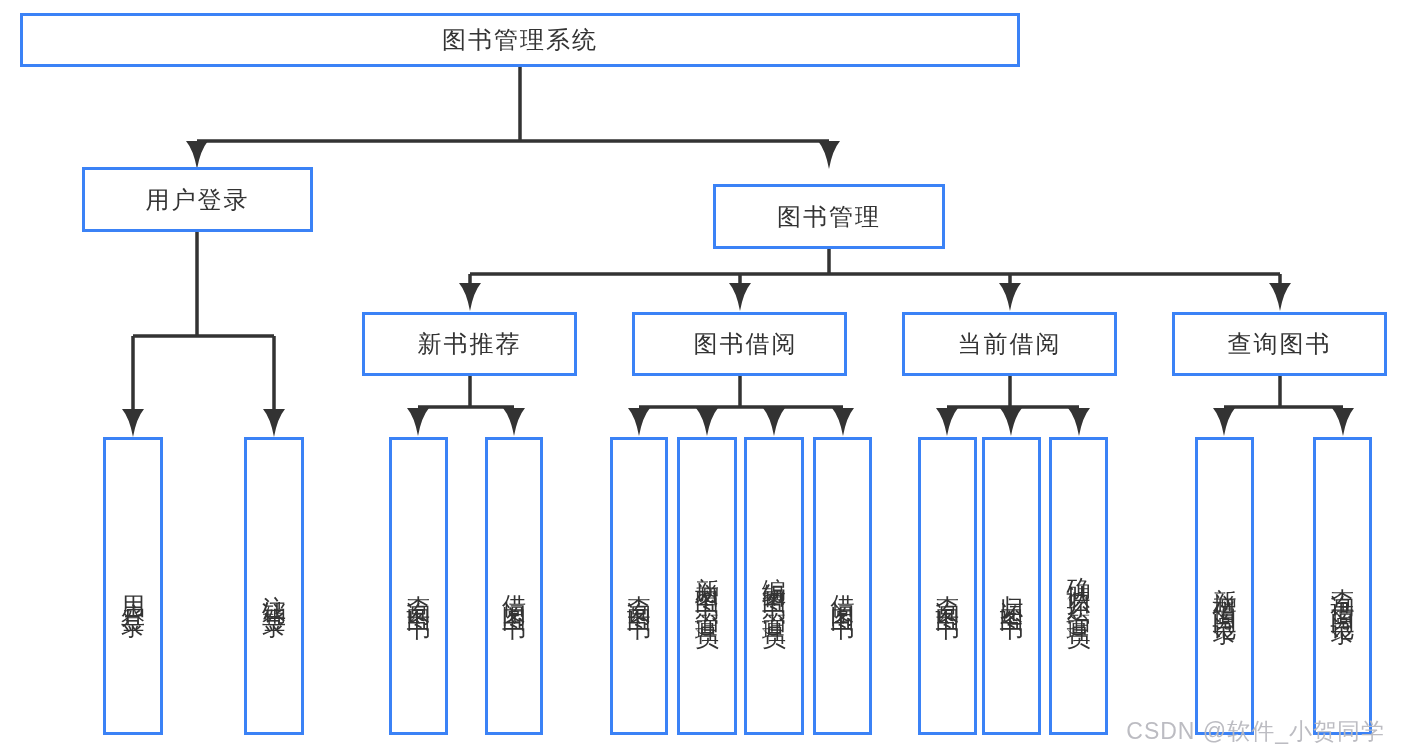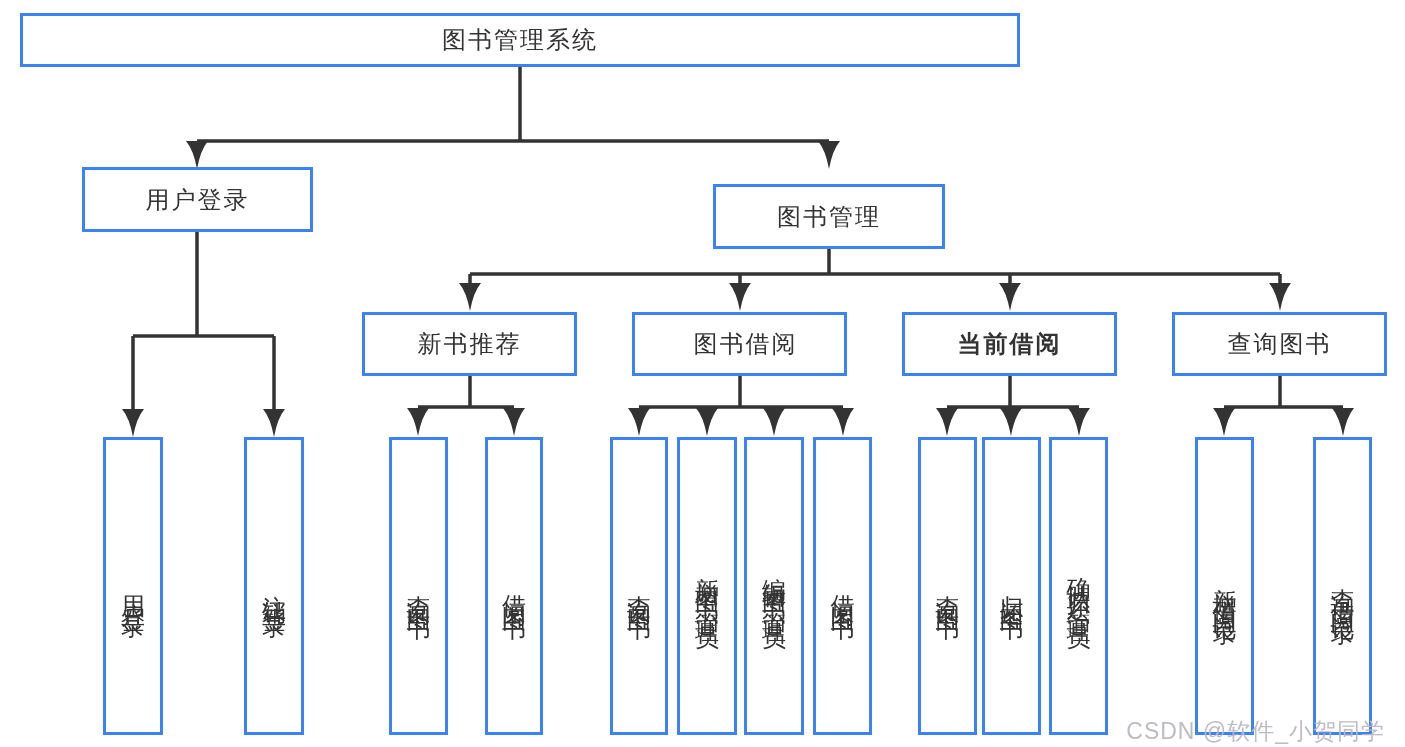--- a/index.html
+++ b/index.html
@@ -35,21 +35,21 @@
     line-height: 1;
     display: inline-block;
     padding-top: 7px; 
   }
   
   .n-root  { left: 20px;  top: 13px;  width: 1000px; height: 54px; }
   .n-l2-0  { left: 82px;  top: 167px; width: 231px;  height: 65px; }
   .n-l2-1  { left: 713px; top: 184px; width: 232px;  height: 65px; }
   .n-l3-0  { left: 362px; top: 312px; width: 215px;  height: 64px; }
   .n-l3-1  { left: 632px; top: 312px; width: 215px;  height: 64px; padding-left: 12px; }
-  .n-l3-2  { left: 902px; top: 312px; width: 215px;  height: 64px; font-weight: bold; }
+  .n-l3-2  { left: 902px; top: 312px; width: 215px;  height: 64px; }
   .n-l3-3  { left: 1172px;top: 312px; width: 215px;  height: 64px; }
   .n-lf-0  { left: 103px; top: 437px; width: 60px; height: 298px; }
   .n-lf-1  { left: 244px; top: 437px; width: 60px; height: 298px; }
   .n-lf-2  { left: 389px; top: 437px; width: 59px; height: 298px; }
   .n-lf-3  { left: 485px; top: 437px; width: 58px; height: 298px; }
   .n-lf-4  { left: 610px; top: 437px; width: 58px; height: 298px; }
   .n-lf-5  { left: 677px; top: 437px; width: 60px; height: 298px; }
   .n-lf-6  { left: 744px; top: 437px; width: 60px; height: 298px; }
   .n-lf-7  { left: 813px; top: 437px; width: 59px; height: 298px; }
   .n-lf-8  { left: 918px; top: 437px; width: 59px; height: 298px; }

